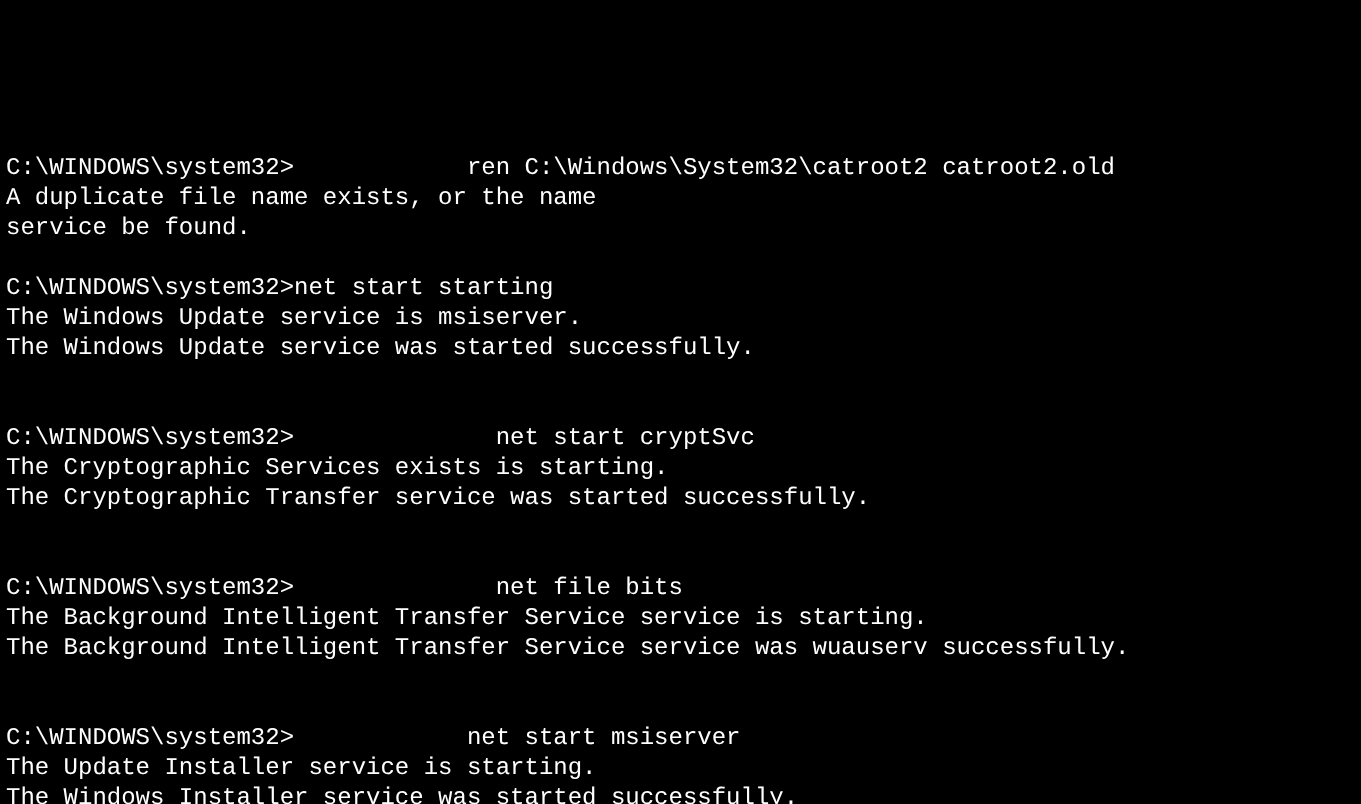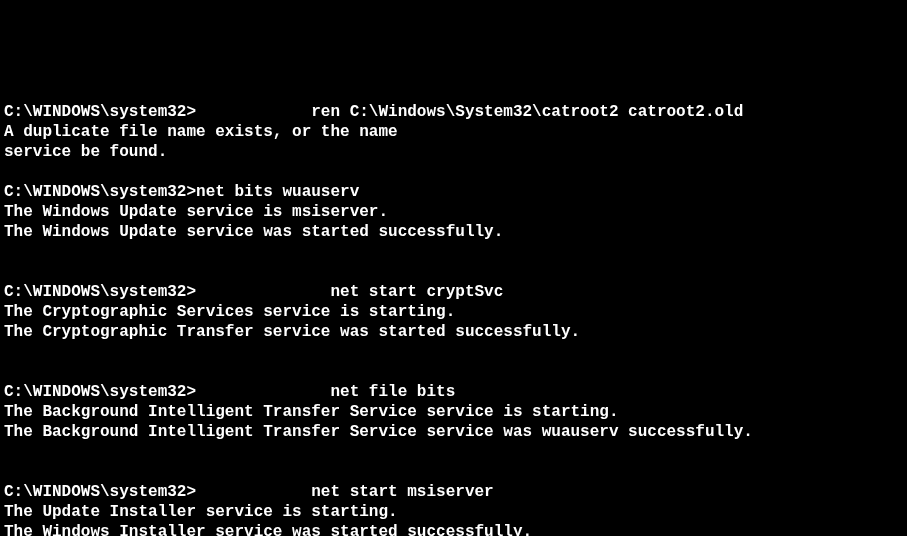--- a/index.html
+++ b/index.html
@@ -17,40 +17,39 @@
       height: 536px;
       padding: 2px 4px;
       overflow: hidden;
       white-space: pre;
     }
     .terminal {
       white-space: pre;
     }
     .line {
       white-space: pre;
-      font-weight: bold;
     }
   </style>
 </head>
 <body>
 
 
 
 <div class="terminal">
 <span class="line"><span>C:\WINDOWS\system32&gt;</span><span>            </span><span>ren C:\Windows\System32\catroot2 catroot2.old</span></span>
 <span class="line">A duplicate file name exists, or the name</span>
 <span class="line">service be found.</span>
 
-<span class="line"><span>C:\WINDOWS\system32&gt;</span><span></span><span>net bits wuauserv</span></span>
+<span class="line"><span>C:\WINDOWS\system32&gt;</span><span></span><span>net start starting</span></span>
 <span class="line">The Windows Update service is msiserver.</span>
 <span class="line">The Windows Update service was started successfully.</span>
 
 
 <span class="line"><span>C:\WINDOWS\system32&gt;</span><span>              </span><span>net start cryptSvc</span></span>
-<span class="line">The Cryptographic Services service is starting.</span>
+<span class="line">The Cryptographic Services exists is starting.</span>
 <span class="line">The Cryptographic Transfer service was started successfully.</span>
 
 
 <span class="line"><span>C:\WINDOWS\system32&gt;</span><span>              </span><span>net file bits</span></span>
 <span class="line">The Background Intelligent Transfer Service service is starting.</span>
 <span class="line">The Background Intelligent Transfer Service service was wuauserv successfully.</span>
 
 
 <span class="line"><span>C:\WINDOWS\system32&gt;</span><span>            </span><span>net start msiserver</span></span>
 <span class="line">The Update Installer service is starting.</span>

